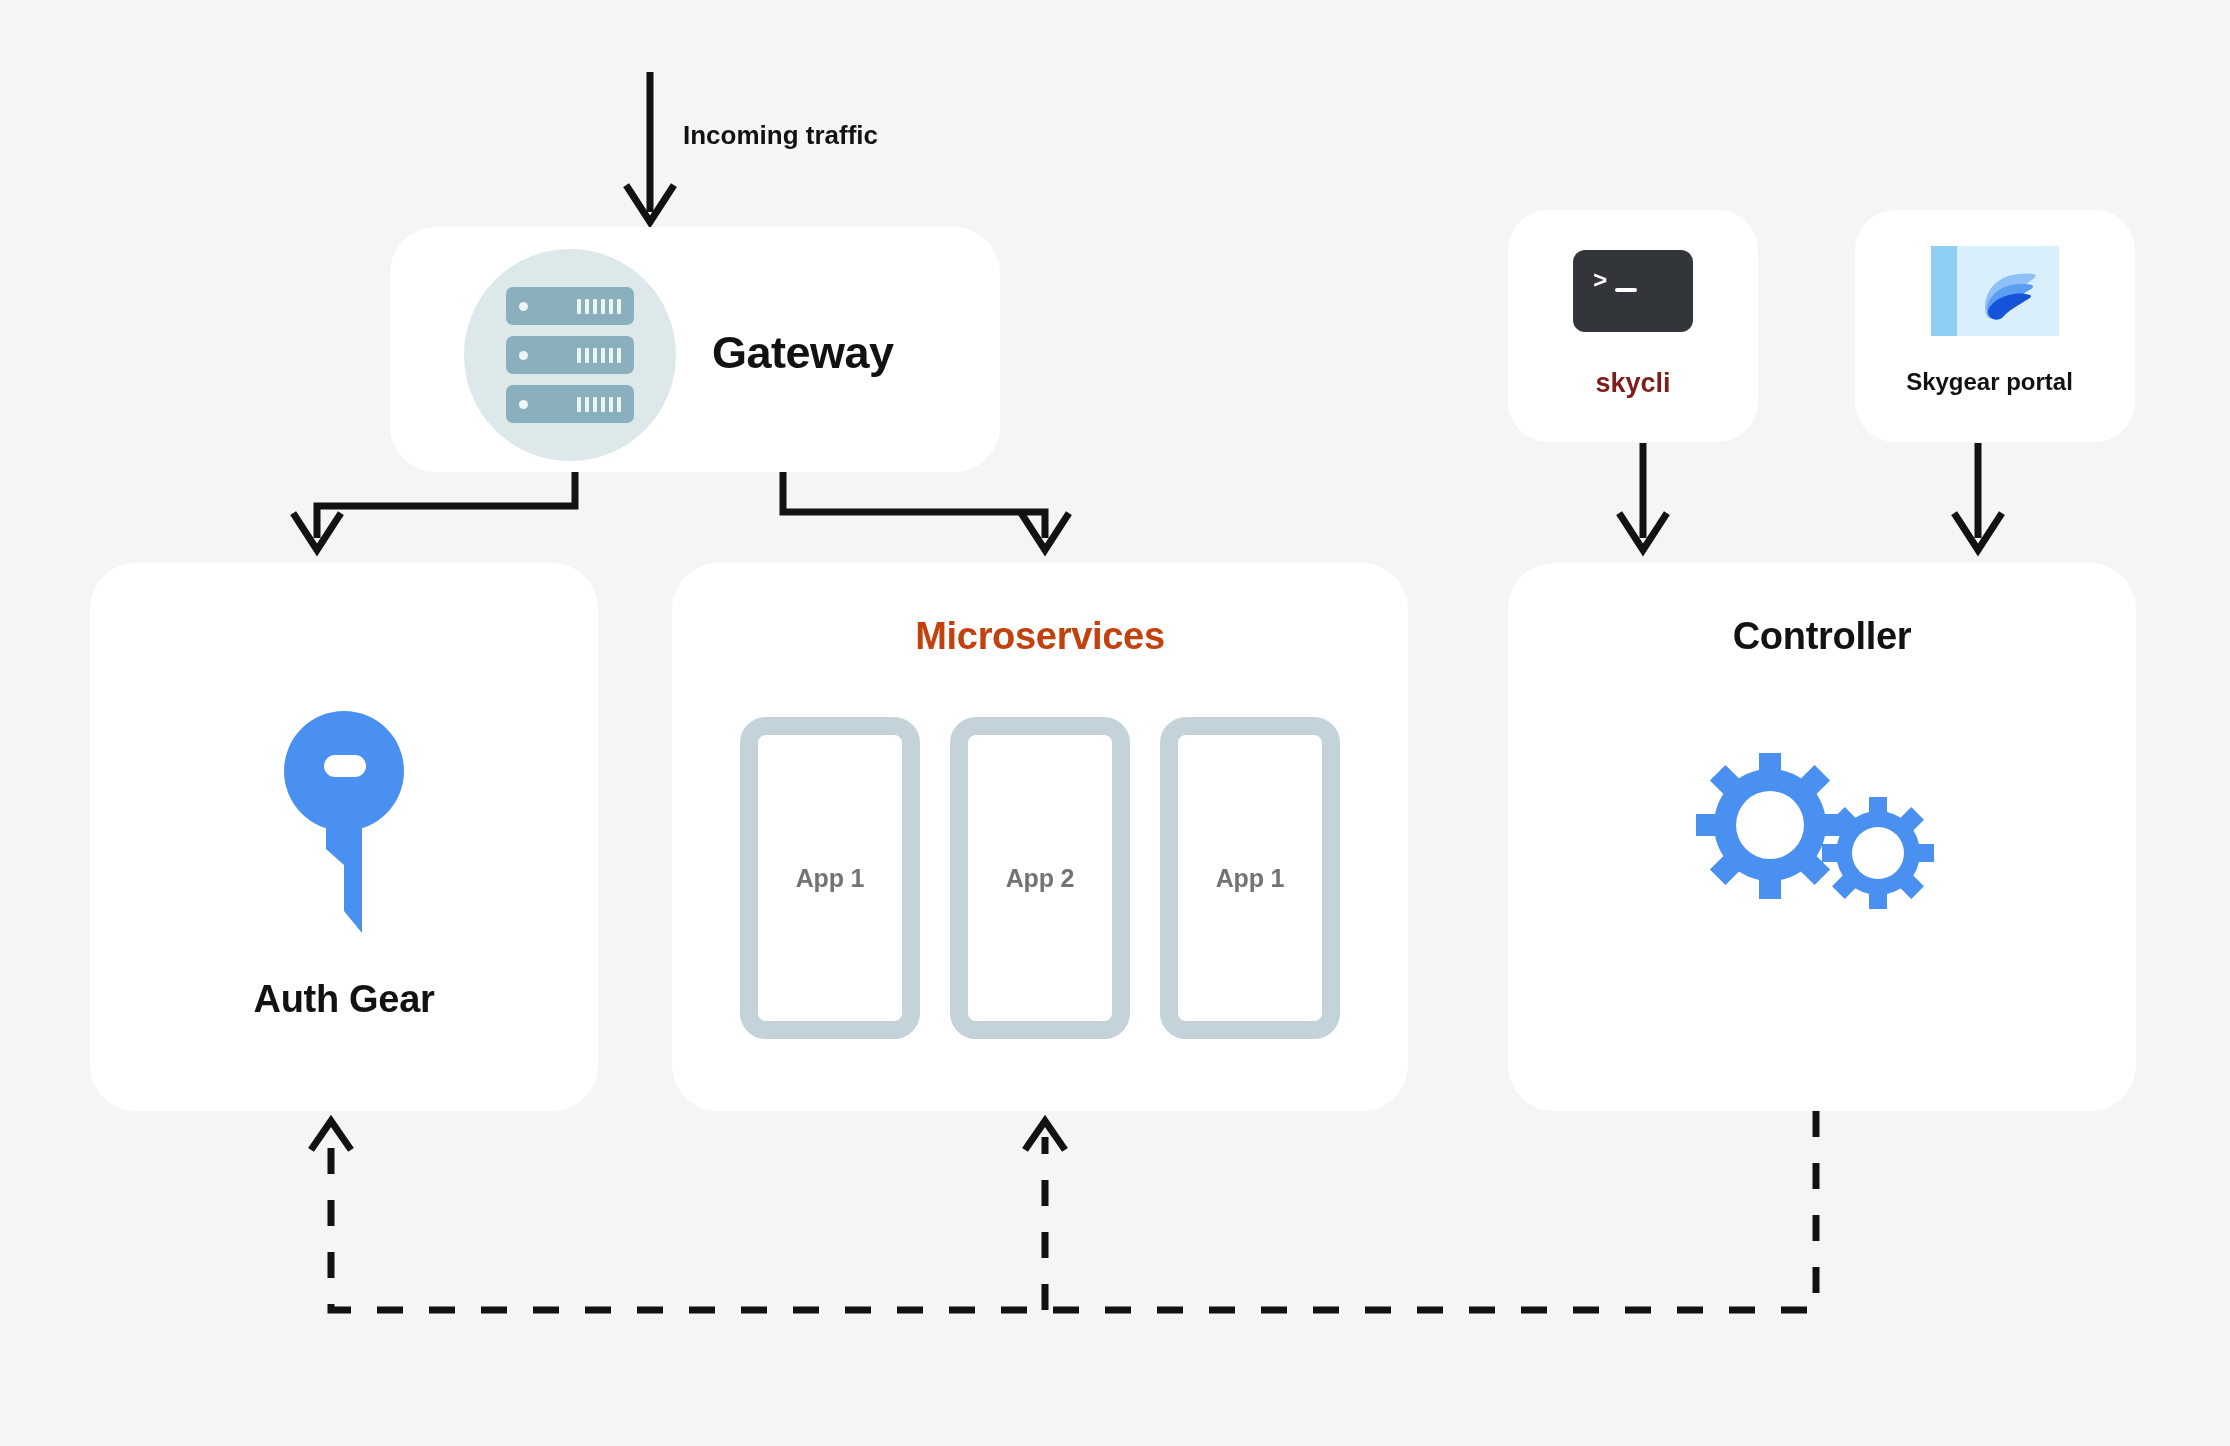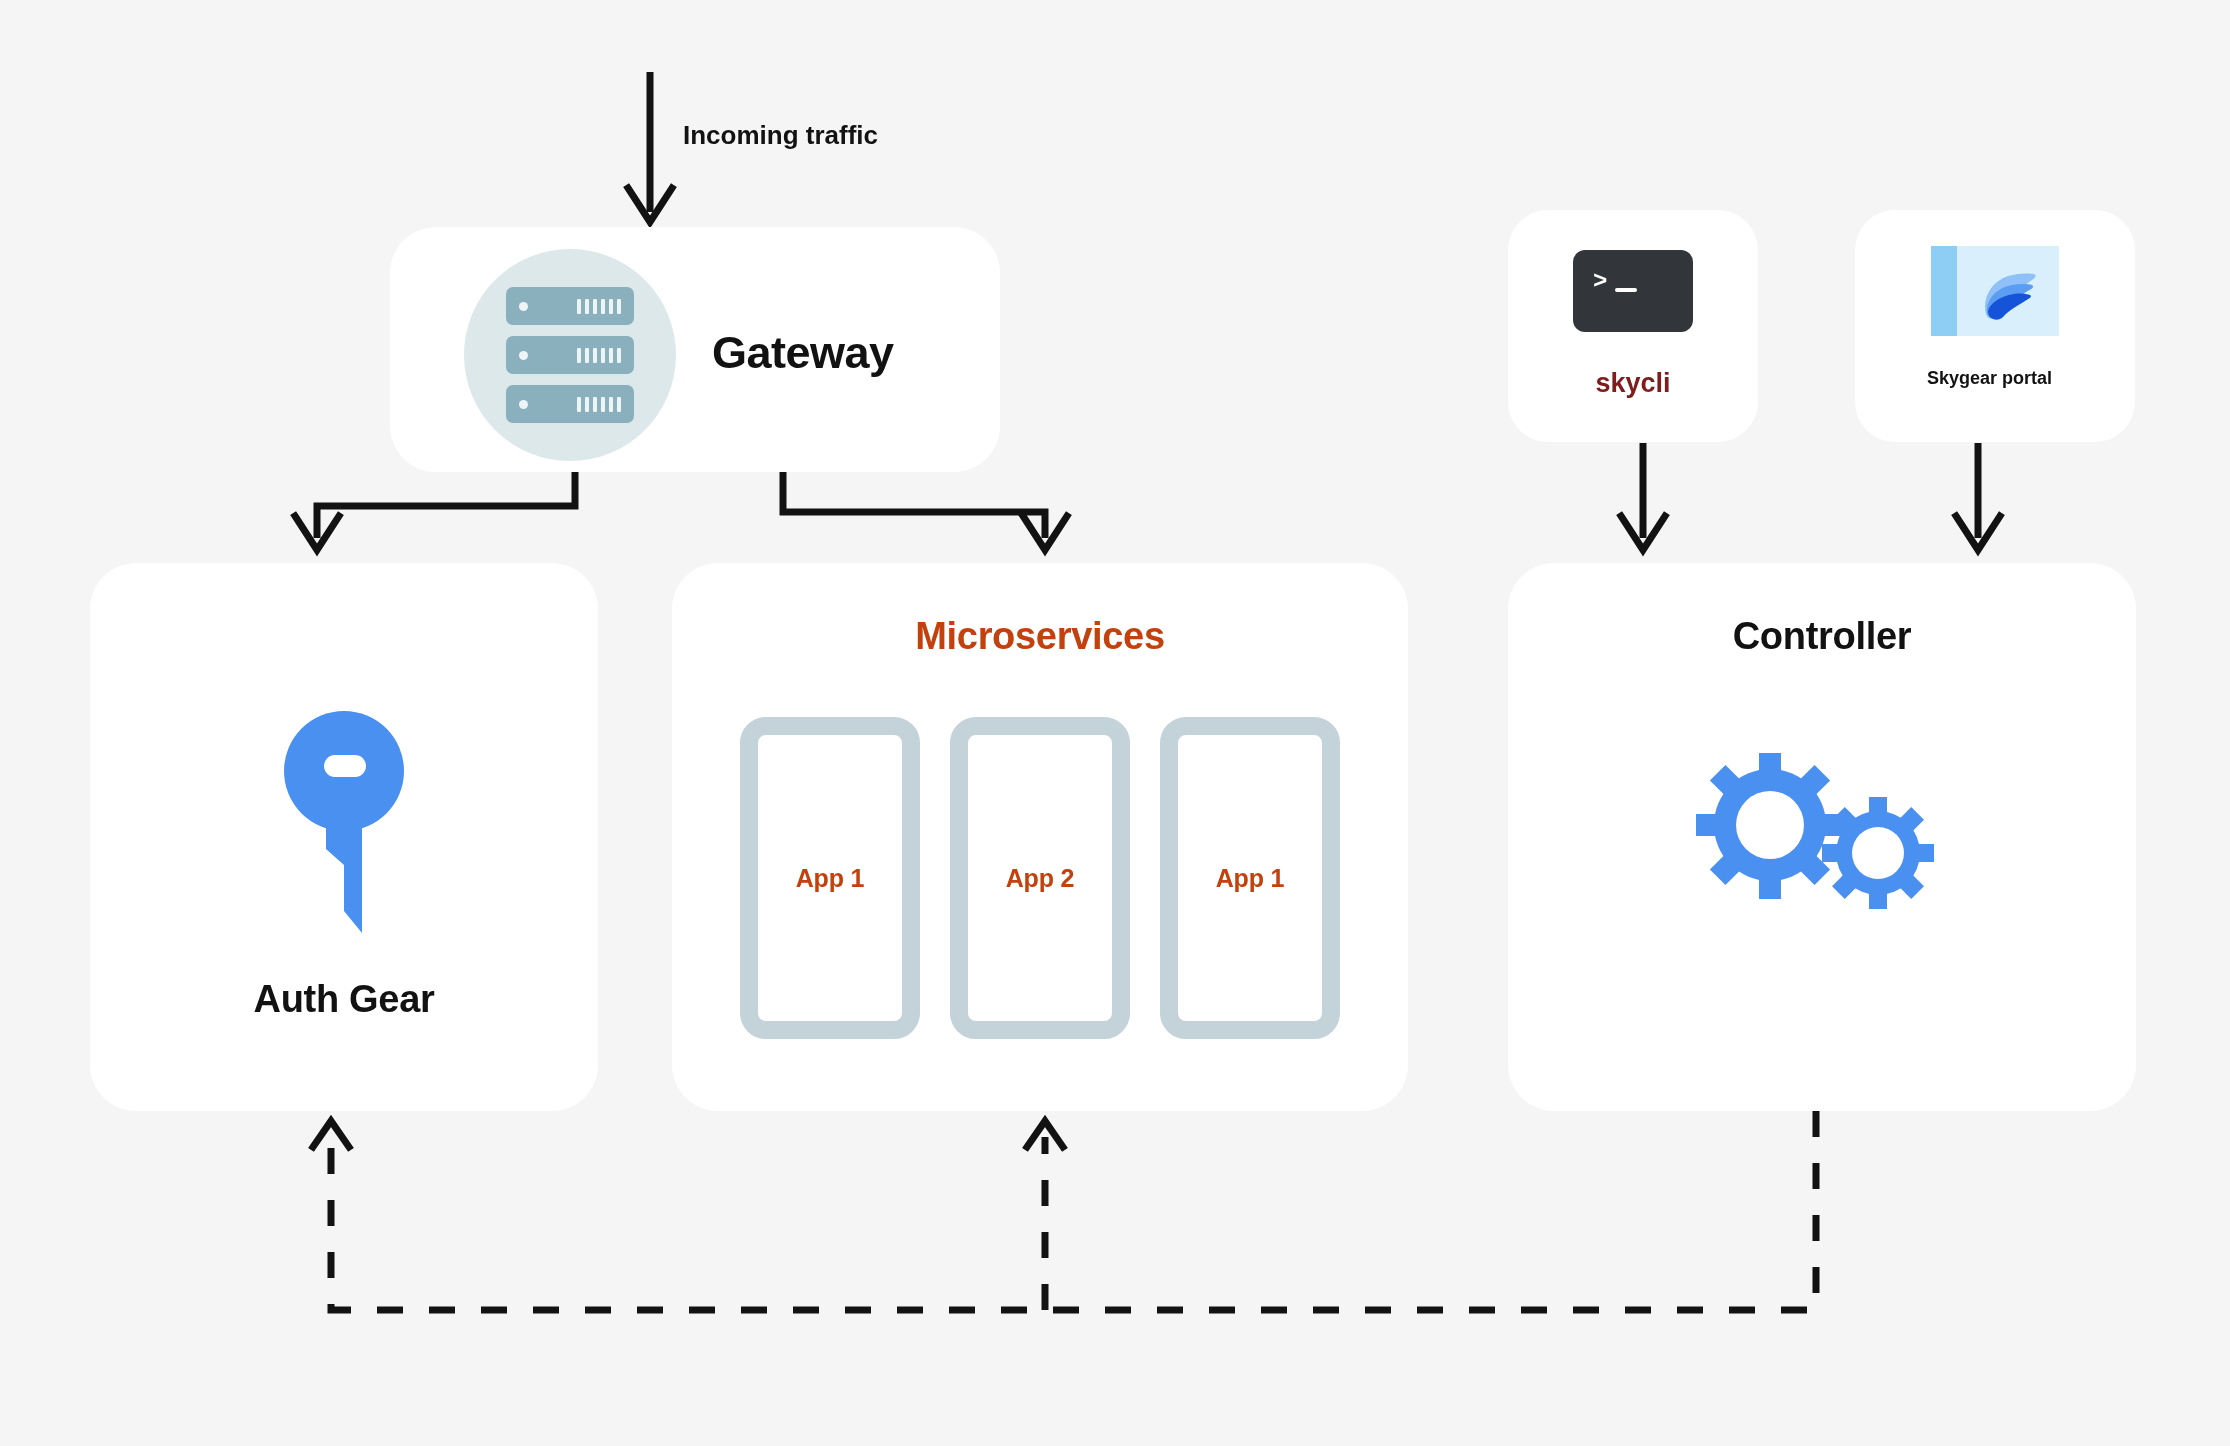--- a/index.html
+++ b/index.html
@@ -149,21 +149,21 @@
     border-radius: 26px;
     background: #ffffff;
     box-sizing: border-box;
     display: flex;
     align-items: center;
     justify-content: center;
   }
   .phone-label {
     font-size: 25px;
     font-weight: 700;
-    color: #c2410c;
+    color: #737373;
     letter-spacing: -0.2px;
   }
 
   
   #controller-card {
     left: 1508px; top: 563px;
     width: 628px; height: 548px;
   }
   #controller-label {
     position: absolute;
@@ -244,21 +244,21 @@
     flex: 1 1 auto;
     display: flex;
     align-items: center;
     justify-content: center;
   }
   #portal-label {
     position: absolute;
     left: 0; right: 11px;
     top: 158px;
     text-align: center;
-    font-size: 18px;
+    font-size: 24px;
     font-weight: 700;
     color: #121212;
     white-space: nowrap;
   }
 </style>
 </head>
 <body>
 
 <div id="stage">
 

